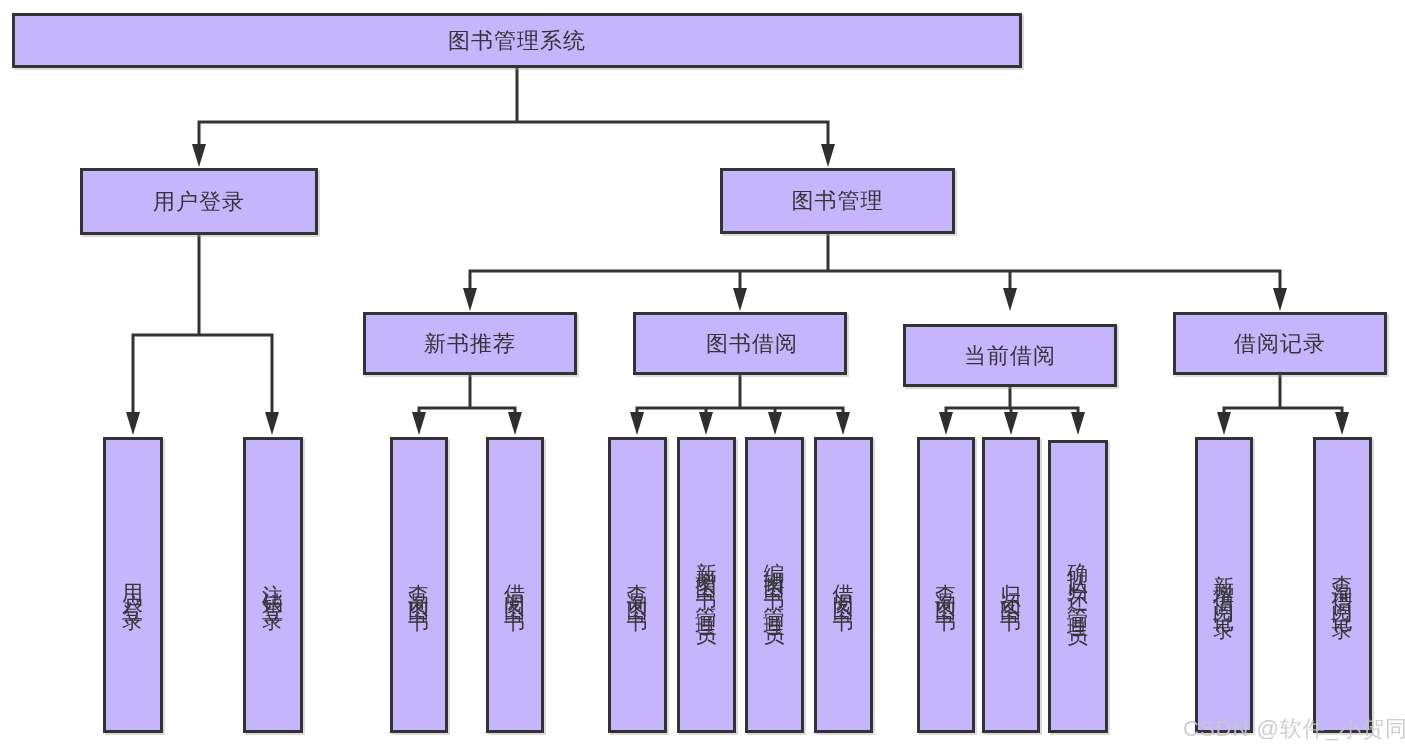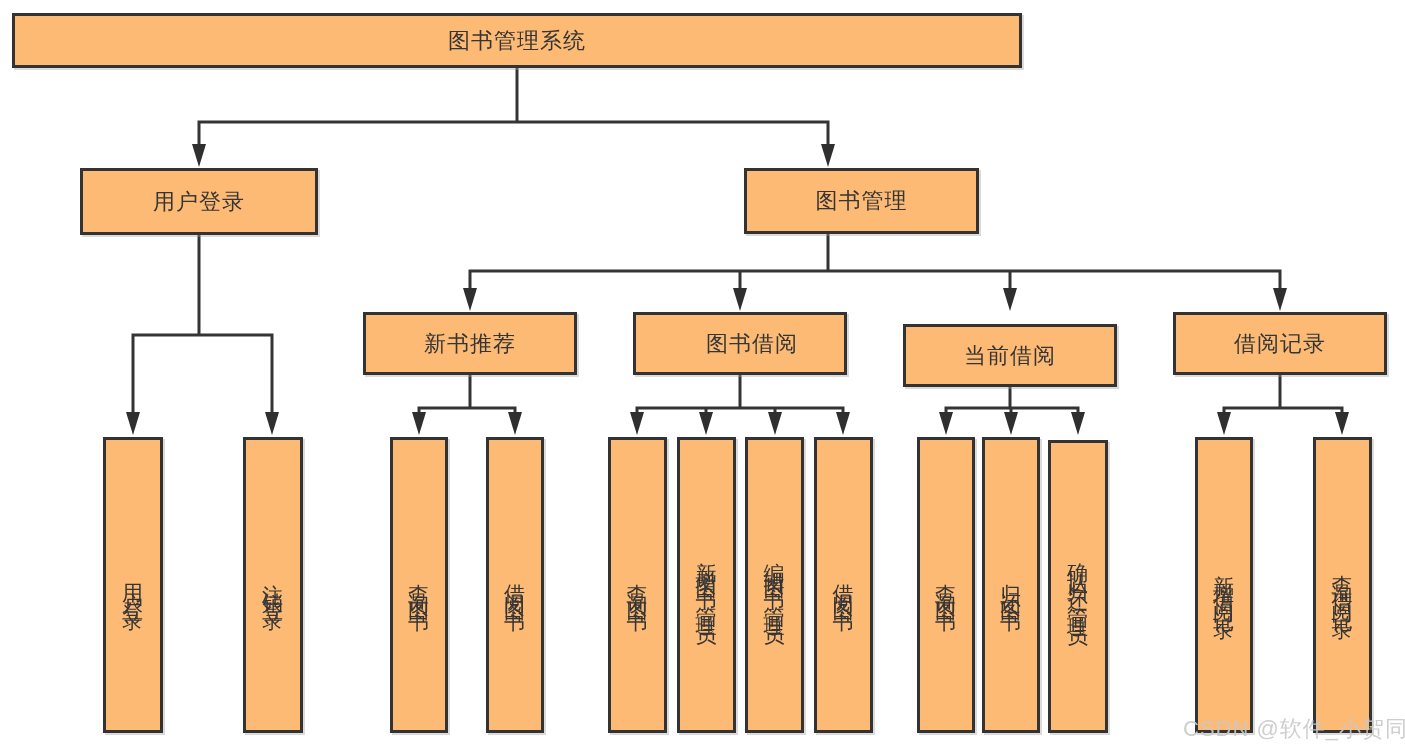--- a/index.html
+++ b/index.html
@@ -7,21 +7,21 @@
     position:relative;
     width:1405px;height:747px;
     background:#ffffff;
     font-family:"Liberation Sans","DejaVu Sans",sans-serif;
     overflow:hidden;
   }
   #wires{position:absolute;left:0;top:0;z-index:1;}
   .node{
     position:absolute;
     box-sizing:border-box;
-    background:#fdba74;
+    background:#c4b5fd;
     border:3px solid #333333;
     color:#353535;
     display:flex;
     align-items:center;
     justify-content:center;
     z-index:2;
     box-shadow:2px 2px 0 rgba(160,160,160,0.38);
   }
   .hnode{
     font-size:22px;
@@ -100,21 +100,21 @@
       <polygon points="1004,412 1018,412 1011,435"></polygon>
       <polygon points="1071,412 1085,412 1078,435"></polygon>
       <polygon points="1217,412 1231,412 1224,435"></polygon>
       <polygon points="1335,412 1349,412 1342,435"></polygon>
     </g>
   </svg>
 
   <div class="node hnode" style="left:12px;top:13px;width:1010px;height:55px;">图书管理系统</div>
 
   <div class="node hnode" style="left:80px;top:168px;width:238px;height:67px;">用户登录</div>
-  <div class="node hnode" style="left:744px;top:168px;width:235px;height:66px;">图书管理</div>
+  <div class="node hnode" style="left:720px;top:168px;width:235px;height:66px;">图书管理</div>
 
   <div class="node hnode" style="left:363px;top:312px;width:214px;height:63px;text-align:center;">新书推荐</div>
   <div class="node hnode" style="left:633px;top:312px;width:214px;height:63px;padding-left:24px;">图书借阅</div>
   <div class="node hnode" style="left:903px;top:324px;width:214px;height:63px;">当前借阅</div>
   <div class="node hnode" style="left:1173px;top:312px;width:214px;height:63px;">借阅记录</div>
 
   <div class="node vnode" style="left:103px;top:437px;width:60px;height:296px;">用户登录</div>
   <div class="node vnode" style="left:243px;top:437px;width:60px;height:296px;">注销登录</div>
 
   <div class="node vnode" style="left:390px;top:437px;width:58px;height:296px;">查询图书</div>

